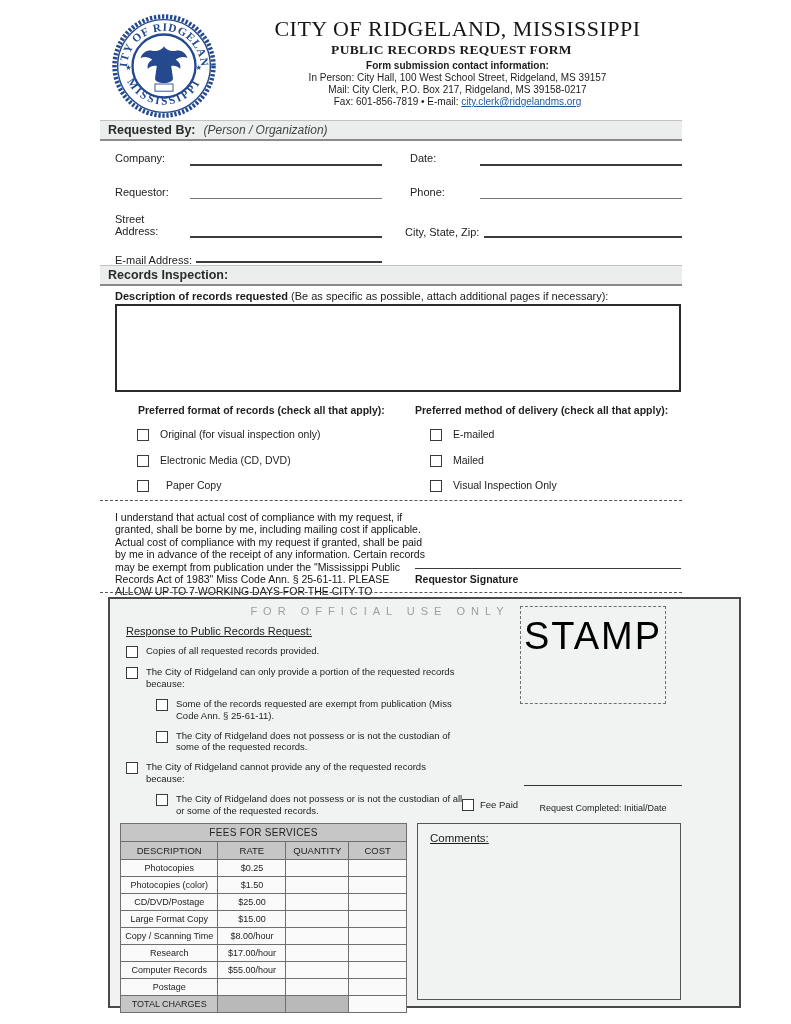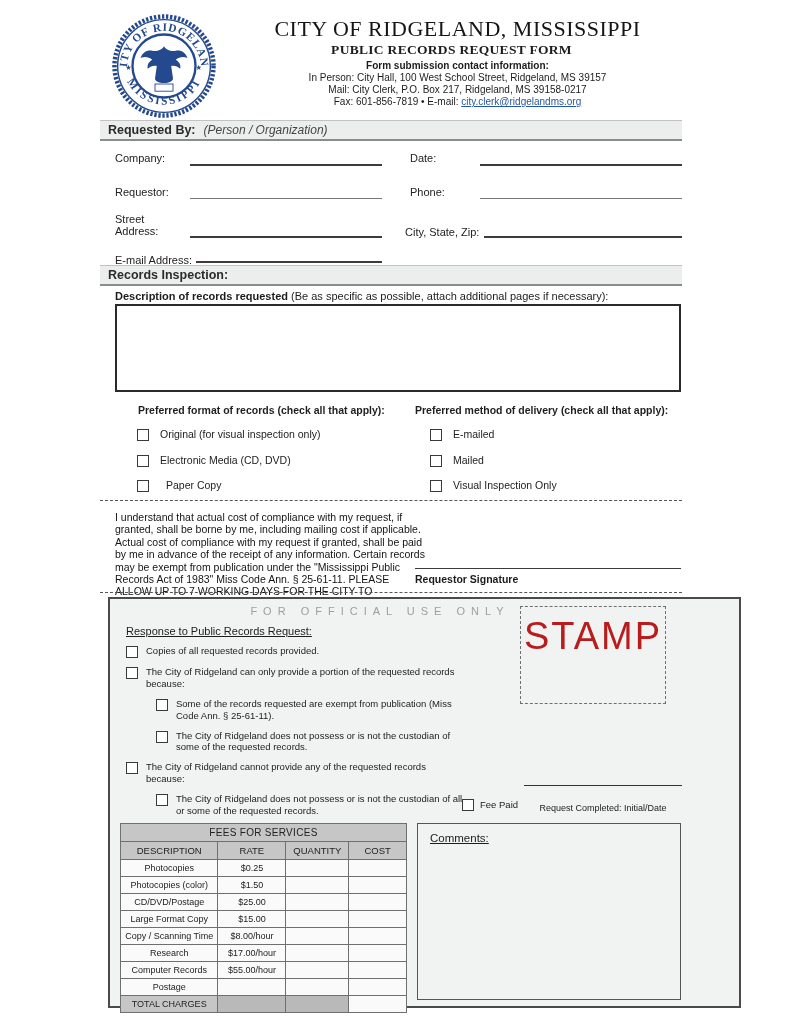--- a/index.html
+++ b/index.html
@@ -37,21 +37,21 @@
 
   .legal{font-size:10.5px;line-height:1.18;color:#141414;text-align:left;}
   .sig-line{border-bottom:1.5px solid #3c3c3c;}
   .sig-label{font-size:10.5px;font-weight:bold;}
 
   
   .official{left:108px;top:597px;width:633px;height:411px;background:#f1f2f2;
             border:2px solid #4a4a4a;box-sizing:border-box;}
   .watermark{font-size:11px;letter-spacing:6px;color:#9aa0a3;text-align:center;}
   .stampbox{border:1.5px dashed #6f6f6f;box-sizing:border-box;text-align:center;}
-  .stamp-text{font-size:38px;color:#b91c1c;letter-spacing:2px;line-height:1;padding-top:10px;}
+  .stamp-text{font-size:38px;color:#000000;letter-spacing:2px;line-height:1;padding-top:10px;}
   .resp-head{font-size:11px;text-decoration:underline;color:#1d1d1d;}
   .ou-list{display:flex;flex-direction:column;gap:8px;}
   .ou-item{display:flex;align-items:flex-start;gap:8px;}
   .ou-item .cb{flex:0 0 auto;margin-top:1px;}
   .ou-item.lvl1{margin-left:30px;}
   .ou-text{font-size:9.5px;line-height:1.25;color:#222;}
   .lvl0 .ou-text{width:318px;}
   .lvl1 .ou-text{width:288px;}
   .feepaid-label{font-size:9.5px;}
   .reqcomp-line{border-top:1.2px solid #333;}

